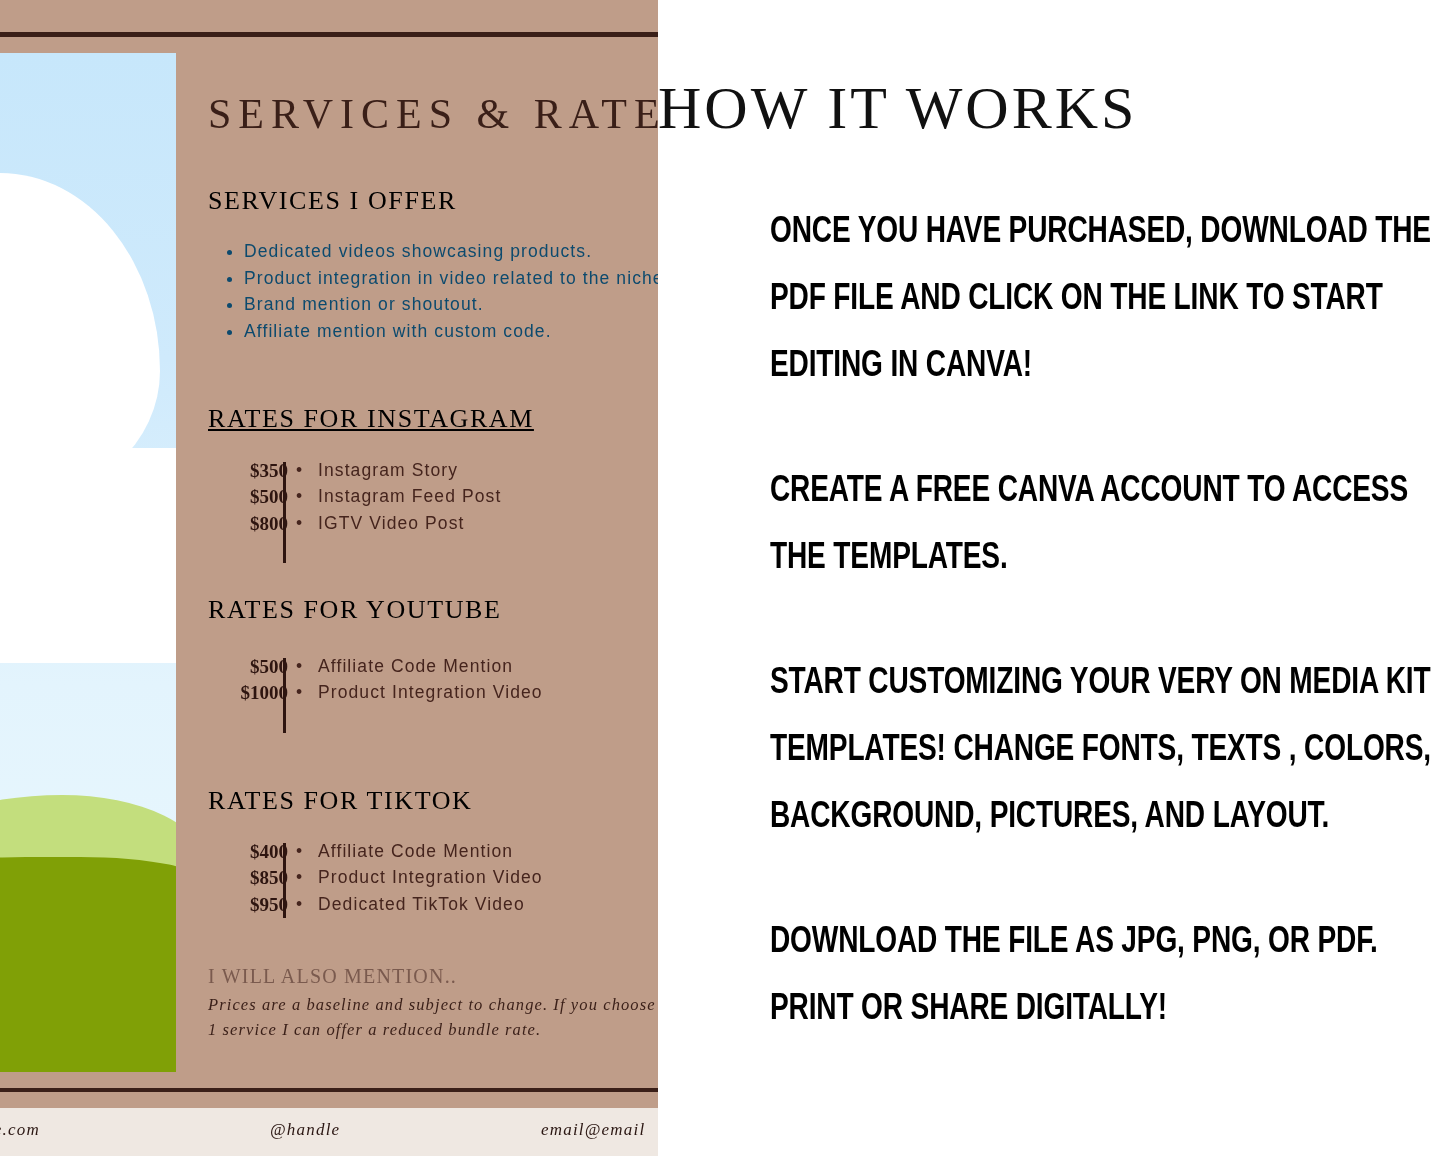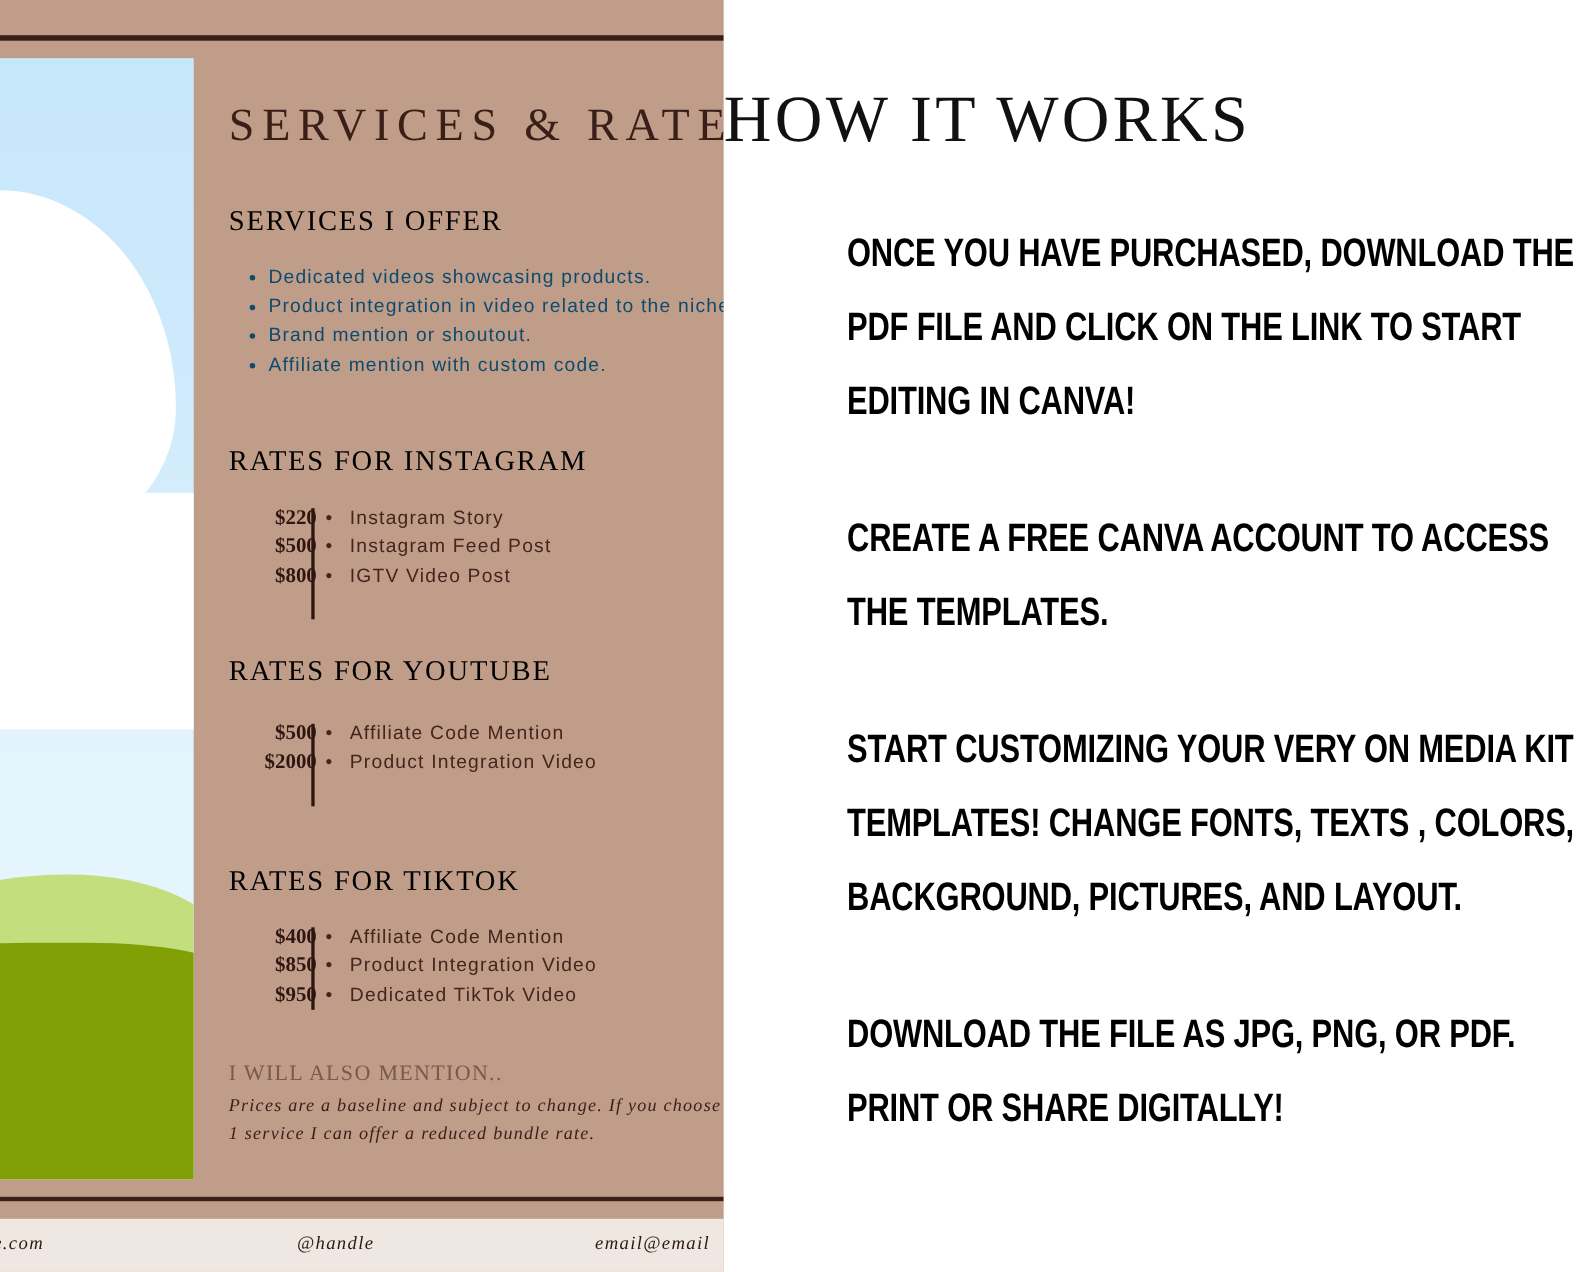--- a/index.html
+++ b/index.html
@@ -166,46 +166,46 @@
 
       <div class="mk-h2" style="top:186px;">SERVICES I OFFER</div>
 
       <ul class="mk-list">
         <li>Dedicated videos showcasing products.</li>
         <li class="wrap">Product integration in video related to the niche.</li>
         <li>Brand mention or shoutout.</li>
         <li>Affiliate mention with custom code.</li>
       </ul>
 
-      <div class="mk-h2" style="top:404px;">RATES FOR INSTAGRAM</div>
+      <div class="mk-h2" style="top:404px;text-decoration:underline;">RATES FOR INSTAGRAM</div>
       <div class="rate-block" style="top:460px;">
         <div class="rate-bar" style="left:75px;top:2px;height:101px;"></div>
         <div class="rate-row">
-          <span class="rate-price">$220</span>
+          <span class="rate-price">$350</span>
           <span class="rate-label">Instagram Story</span>
         </div>
         <div class="rate-row">
           <span class="rate-price">$500</span>
           <span class="rate-label">Instagram Feed Post</span>
         </div>
         <div class="rate-row">
           <span class="rate-price">$800</span>
           <span class="rate-label">IGTV Video Post</span>
         </div>
       </div>
 
       <div class="mk-h2" style="top:595px;">RATES FOR YOUTUBE</div>
       <div class="rate-block" style="top:656px;">
         <div class="rate-bar" style="left:75px;top:2px;height:75px;"></div>
         <div class="rate-row">
           <span class="rate-price">$500</span>
           <span class="rate-label">Affiliate Code Mention</span>
         </div>
         <div class="rate-row">
-          <span class="rate-price">$2000</span>
+          <span class="rate-price">$1000</span>
           <span class="rate-label">Product Integration Video</span>
         </div>
       </div>
 
       <div class="mk-h2" style="top:786px;">RATES FOR TIKTOK</div>
       <div class="rate-block" style="top:841px;">
         <div class="rate-bar" style="left:75px;top:2px;height:75px;"></div>
         <div class="rate-row">
           <span class="rate-price">$400</span>
           <span class="rate-label">Affiliate Code Mention</span>

